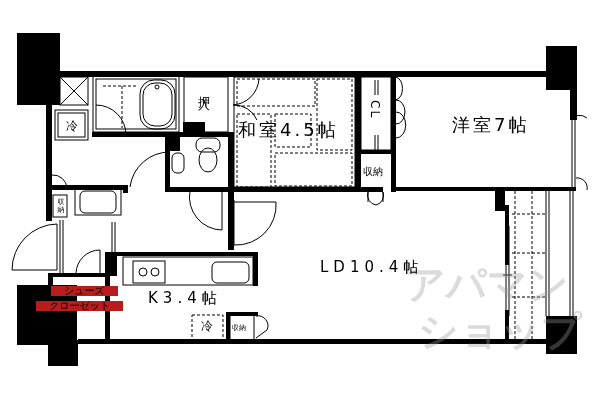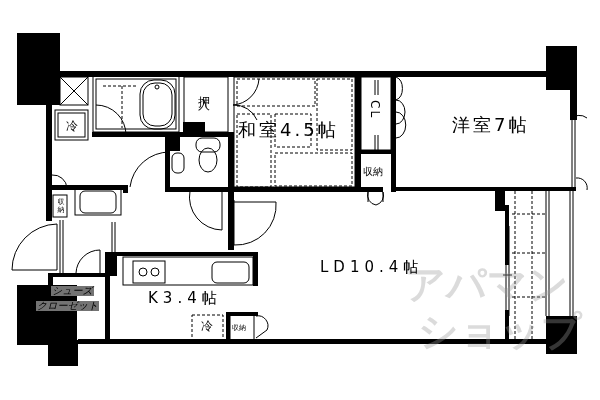--- a/index.html
+++ b/index.html
@@ -4,21 +4,21 @@
 <style>
   html, body { margin: 0; padding: 0; background: #ffffff; }
   body { width: 600px; height: 400px; overflow: hidden; position: relative; font-family: "DejaVu Sans", sans-serif; }
   #plan { position: absolute; left: 0; top: 0; width: 600px; height: 400px; }
   .lbl { position: absolute; color: #000; white-space: nowrap; line-height: 1; font-family: "DejaVu Sans", sans-serif; }
   .room-big { font-size: 15px; letter-spacing: 1px; }
   .room-mid { font-size: 18px; letter-spacing: 3px; }
   .small { font-size: 10px; }
   .tiny { font-size: 7px; line-height: 8px; text-align: center; }
   .vert { writing-mode: vertical-rl; font-size: 12px; letter-spacing: 2px; }
-  .bg-white { background: #737373; padding: 0 1px; font-style: italic; }
+  .bg-white { background: #b91c1c; padding: 0 13px; }
 </style>
 </head>
 <body>
 
 <svg id="plan" viewBox="0 0 600 400" xmlns="http://www.w3.org/2000/svg">
 
   <g fill="#000">
     <rect x="17" y="33" width="43" height="72"></rect>
     <rect x="546" y="46" width="31" height="44"></rect>
     <rect x="17" y="285" width="60" height="60"></rect>

